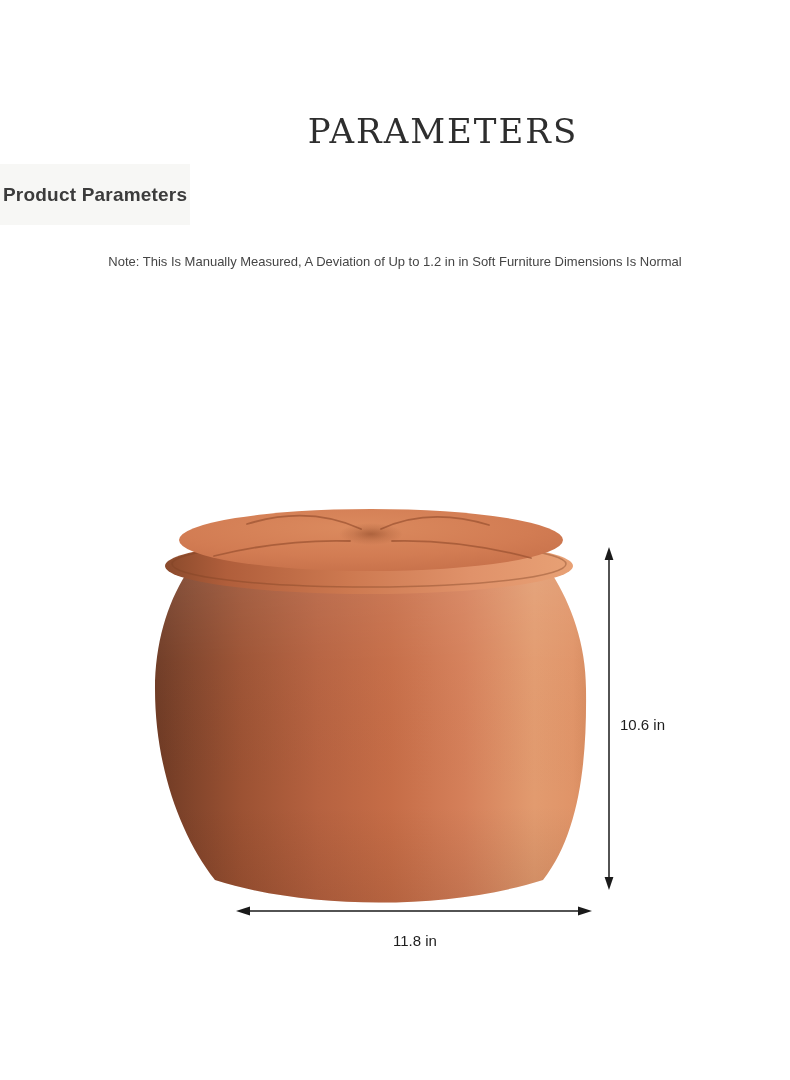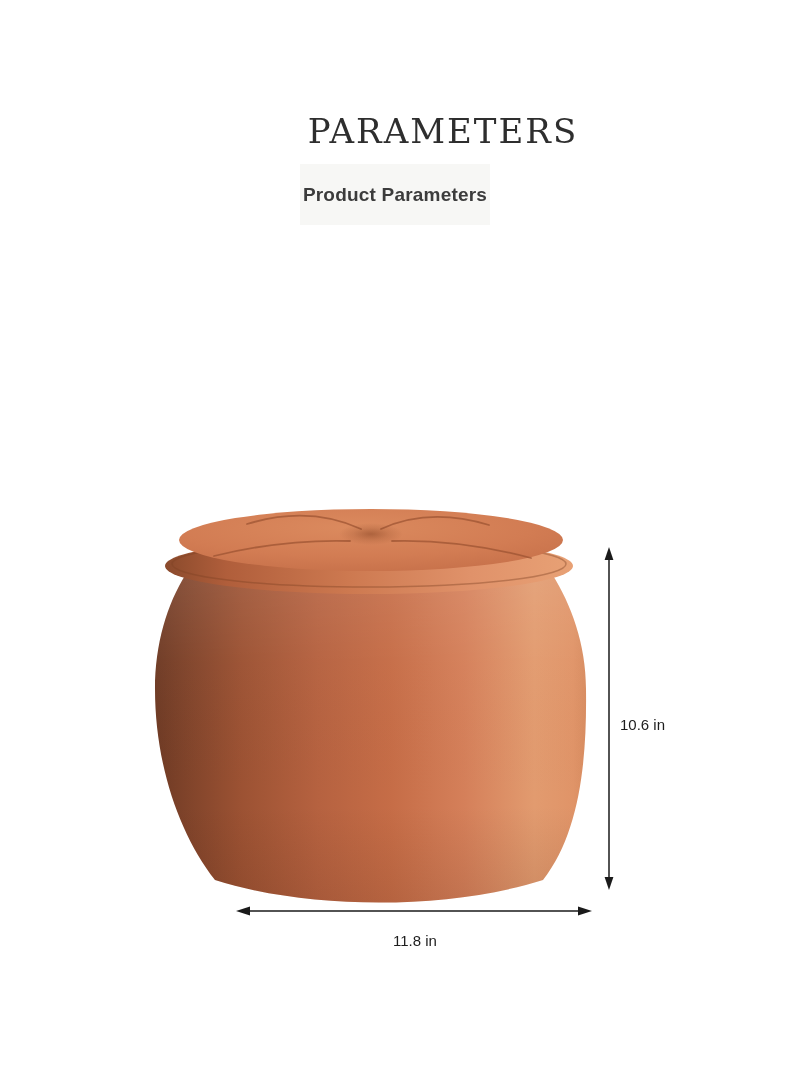--- a/index.html
+++ b/index.html
@@ -30,21 +30,21 @@
     letter-spacing: 2px;
     color: #2e2e2e;
     padding-left: 48px;
   }
   .subtitle-wrap {
     position: absolute;
     top: 164px;
     left: 0;
     width: 100%;
     display: flex;
-    justify-content: center;
+    justify-content: flex-start;
   }
   .subtitle-box {
     background: #f7f7f5;
     height: 61px;
     display: flex;
     align-items: center;
     padding: 0 3px;
   }
   .subtitle-text {
     margin: 0;
@@ -90,20 +90,21 @@
 <div class="screen">
 
   <h1 class="section-title">PARAMETERS</h1>
 
   <div class="subtitle-wrap">
     <div class="subtitle-box">
       <h2 class="subtitle-text">Product Parameters</h2>
     </div>
   </div>
 
+  <p class="note">Note: This Is Manually Measured, A Deviation of Up to 1.2 in in Soft Furniture Dimensions Is Normal</p>
 
   <figure class="product-figure">
     <svg viewBox="0 0 540 495" xmlns="http://www.w3.org/2000/svg">
       <defs>
         <linearGradient id="bodyGrad" x1="0" y1="0" x2="1" y2="0">
           <stop offset="0" stop-color="#6e3a24"></stop>
           <stop offset="0.07" stop-color="#7f432a"></stop>
           <stop offset="0.20" stop-color="#9c5233"></stop>
           <stop offset="0.38" stop-color="#b66240"></stop>
           <stop offset="0.55" stop-color="#c66d47"></stop>

